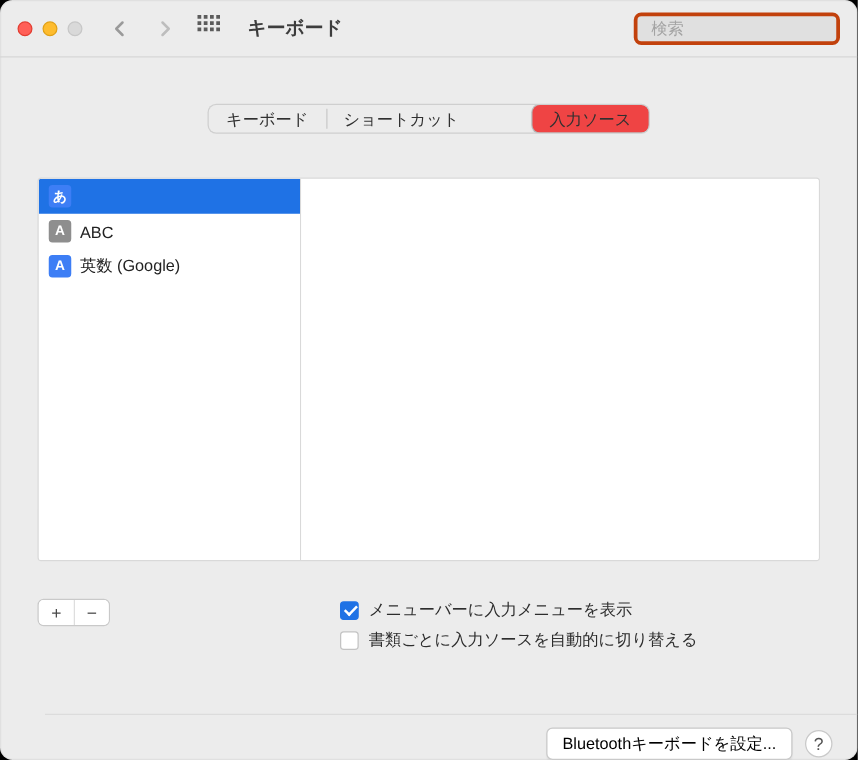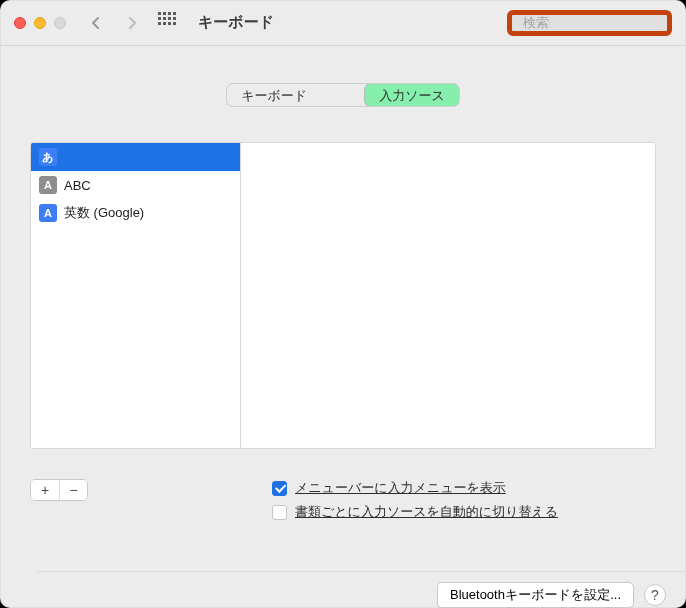--- a/index.html
+++ b/index.html
@@ -42,21 +42,21 @@
     grid-template-rows: repeat(3, 3px);
     gap: 2px;
     margin: 0 10px 0 4px;
   }
   .grid-icon span { background: #5c5c5c; width:3px; height:3px; }
   .window-title { font-size: 15px; font-weight: 600; color: #3d3d3d; }
   .toolbar-spacer { flex: 1; }
   .search {
     width: 165px; height: 26px;
     background: rgba(0,0,0,0.05);
-    border: 5px solid #c2410c;
+    border: 3px solid #c2410c;
     border-radius: 6px;
     display: flex; 
     padding: 0 6px; gap: 5px;
     color: #949494;
   }
   .search input {
     flex:1; border:none; background:transparent; outline:none;
     font-size: 13px; color: #555;
   }
   .search input::placeholder { color: #a3a3a3; }
@@ -80,21 +80,21 @@
     border: none; background: transparent;
     color: #303030; cursor: default;
     display: flex; align-items: center;
   }
   .seg + .seg { position: relative; }
   .seg + .seg::before {
     content:""; position:absolute; left:0; top:3px; bottom:3px;
     width:1px; background: rgba(0,0,0,0.15);
   }
   .seg.active {
-    background: #86efac;
+    background: #ef4444;
     border-radius: 6px;
     box-shadow: 0 0 0 1px rgba(0,0,0,0.18), 0 1px 2px rgba(0,0,0,0.1);
     z-index: 1;
     margin-left: 44px;
   }
   .seg.active::before, .seg.active + .seg::before { display: none; }
 
   
   .pane {
     margin: 16px 30px 0;
@@ -146,21 +146,21 @@
     height: 22px;
   }
   .add-remove button {
     width: 28px; height: 20px;
     border: none; background: #fff;
     font-size: 14px; line-height: 1; color: #484848;
     cursor: default;
   }
   .add-remove button + button { border-left: 1px solid #dedede; }
   .checks { margin-left: 184px; display: flex; flex-direction: column; gap: 6px; }
-  .check-row { display: flex; align-items: center; gap: 8px; font-size: 13px; color: #2d2d2d; text-decoration: underline; }
+  .check-row { display: flex; align-items: center; gap: 8px; font-size: 13px; color: #2d2d2d; }
   .mac-cb {
     width: 15px; height: 15px; border: 1px solid #c3c3c3;
     border-radius: 3px; background: #fff; position: relative;
     display:inline-flex; align-items:center; justify-content:center;
   }
   .mac-cb.checked { background: #1f72e5; border-color: #1f72e5; }
   .mac-cb.checked::after {
     content: ""; display:block; width:4px; height:8px;
     border: solid #fff; border-width: 0 2px 2px 0;
     transform: rotate(44deg) translateY(-1px);
@@ -231,20 +231,21 @@
         <circle cx="5.5" cy="5.5" r="4" stroke="#9e9e9e" stroke-width="1.5" fill="none"></circle>
         <line x1="8.5" y1="8.5" x2="12" y2="12" stroke="#9e9e9e" stroke-width="1.5" stroke-linecap="round"></line>
       </svg>
       <input type="text" placeholder="検索" style="">
     </div>
   </div>
 
   <div class="tabstrip">
     <div class="segmented">
       <button class="seg">キーボード</button>
+      <button class="seg">ショートカット</button>
       <button class="seg active">入力ソース</button>
     </div>
   </div>
 
   <div class="pane">
     <div class="source-list">
       <div class="source-item selected">
         <span class="src-badge blue">あ</span>
       </div>
       <div class="source-item">

